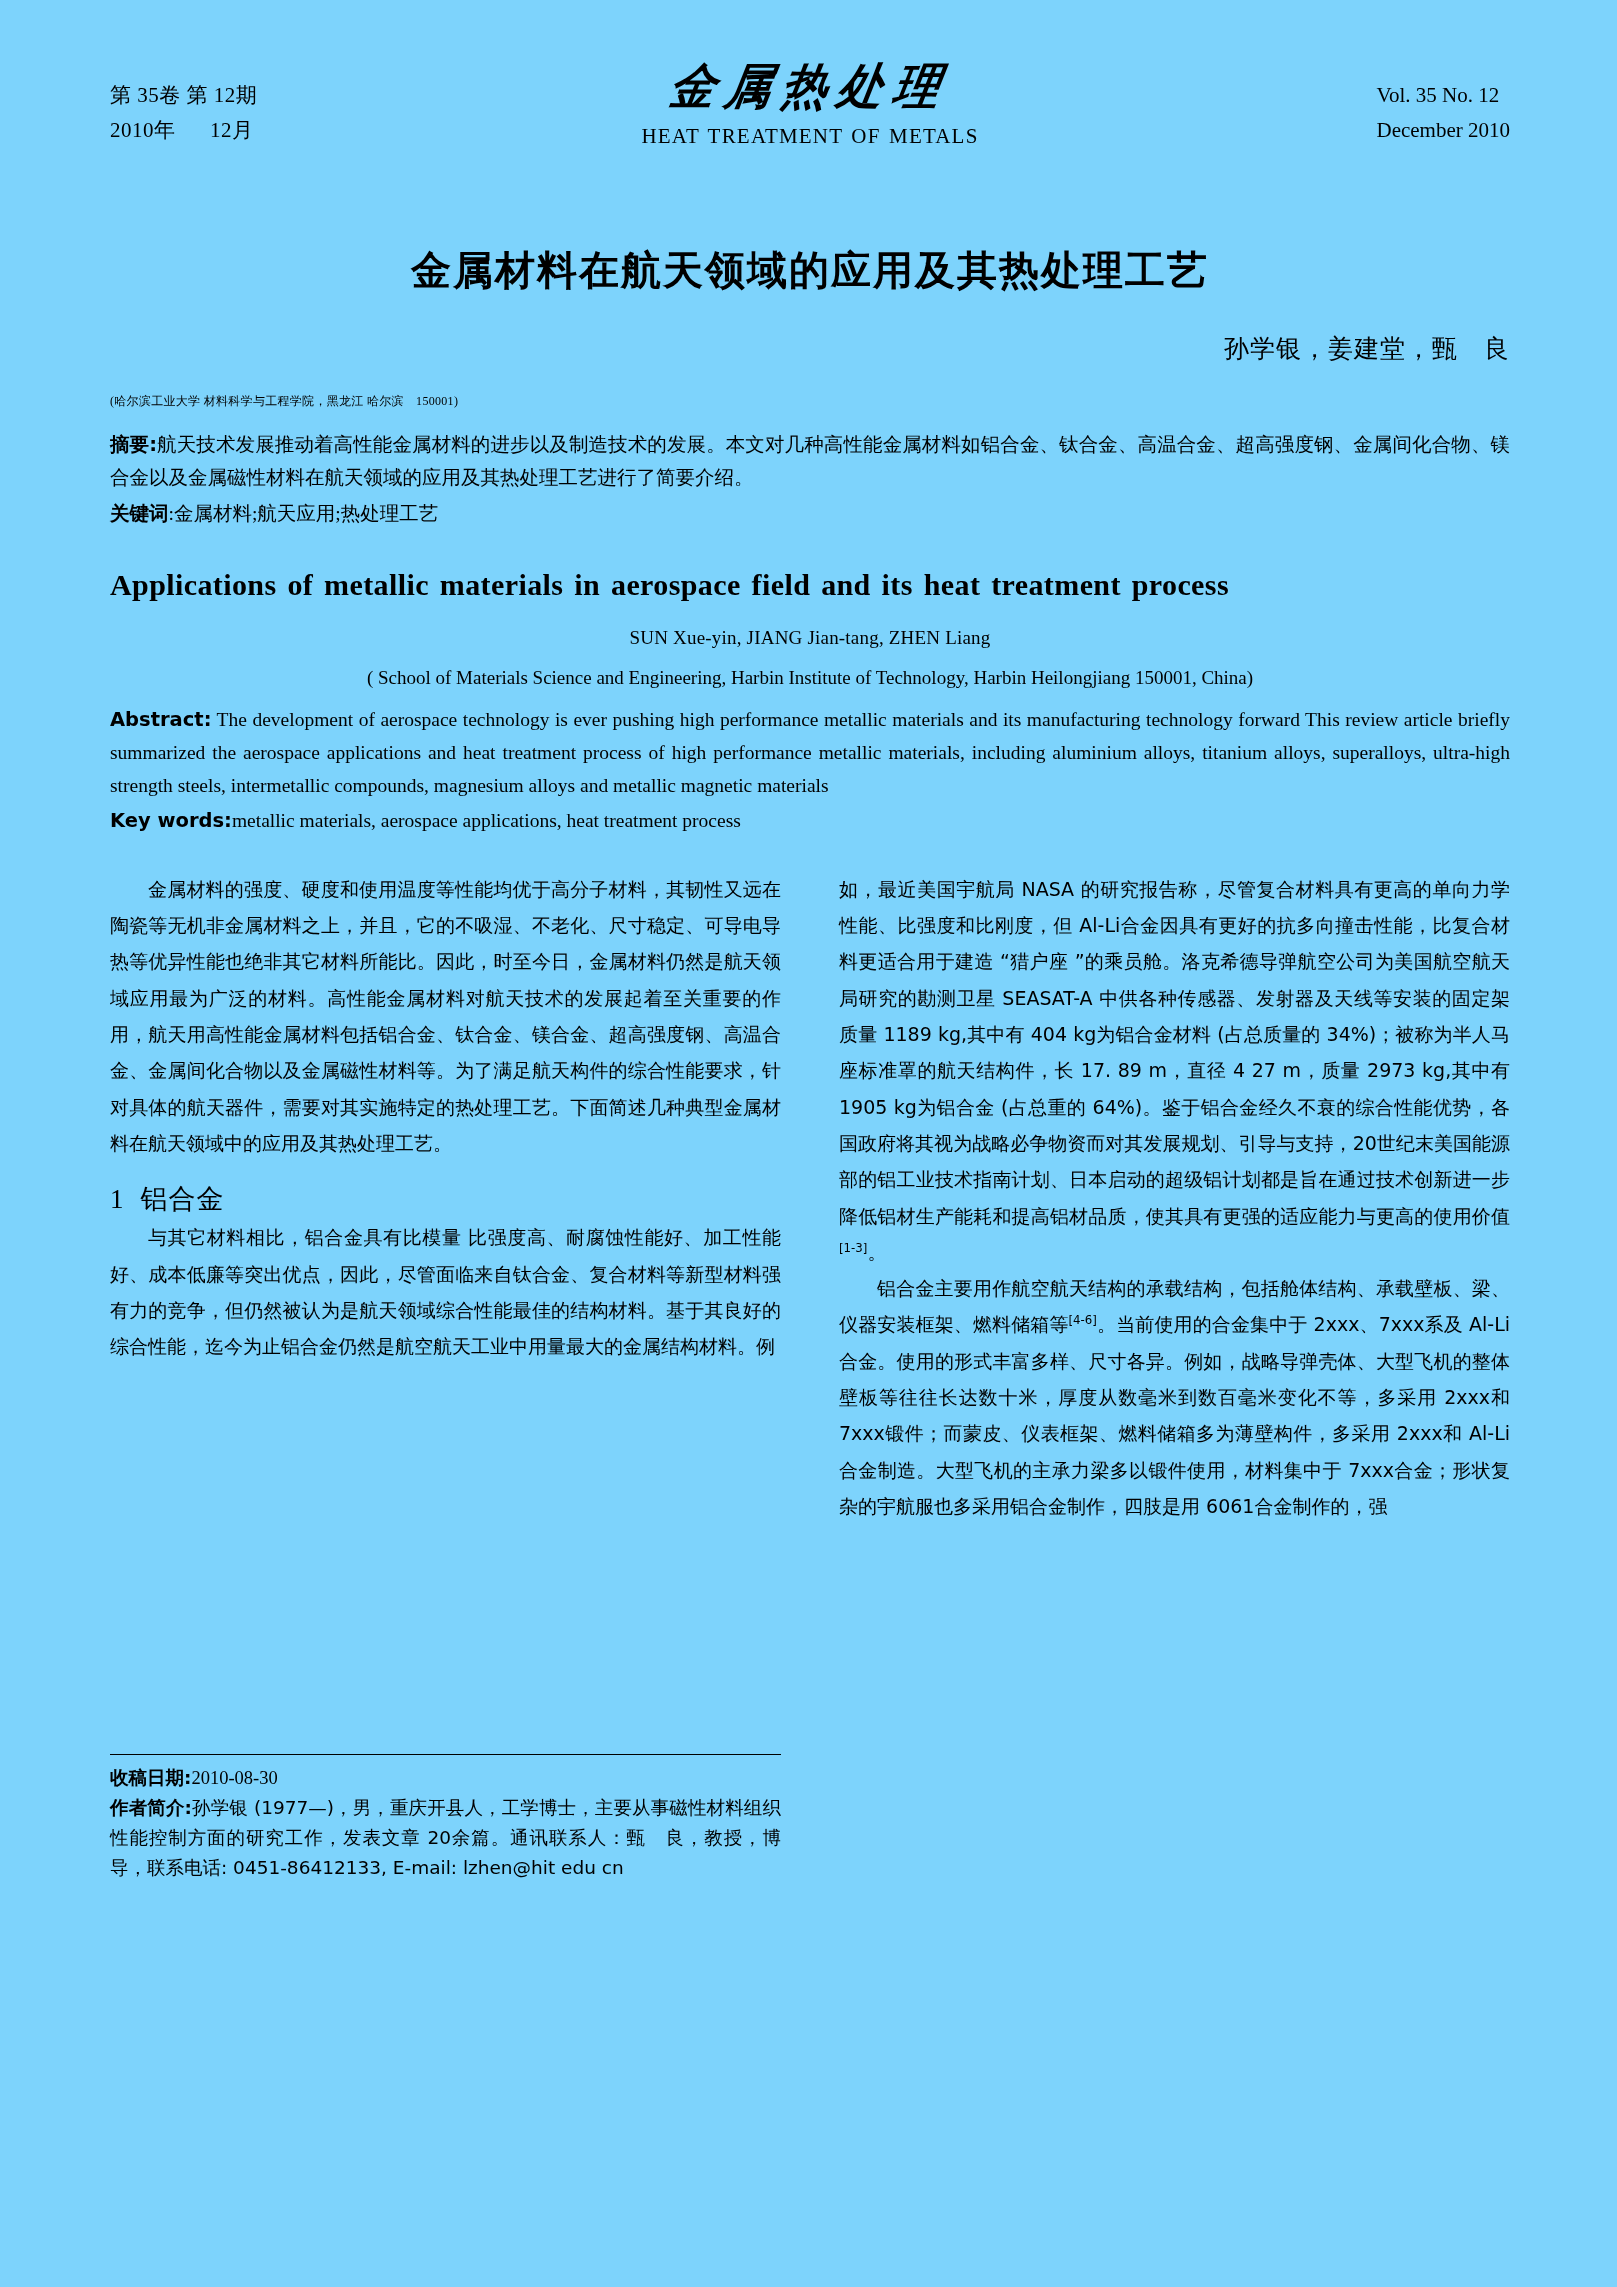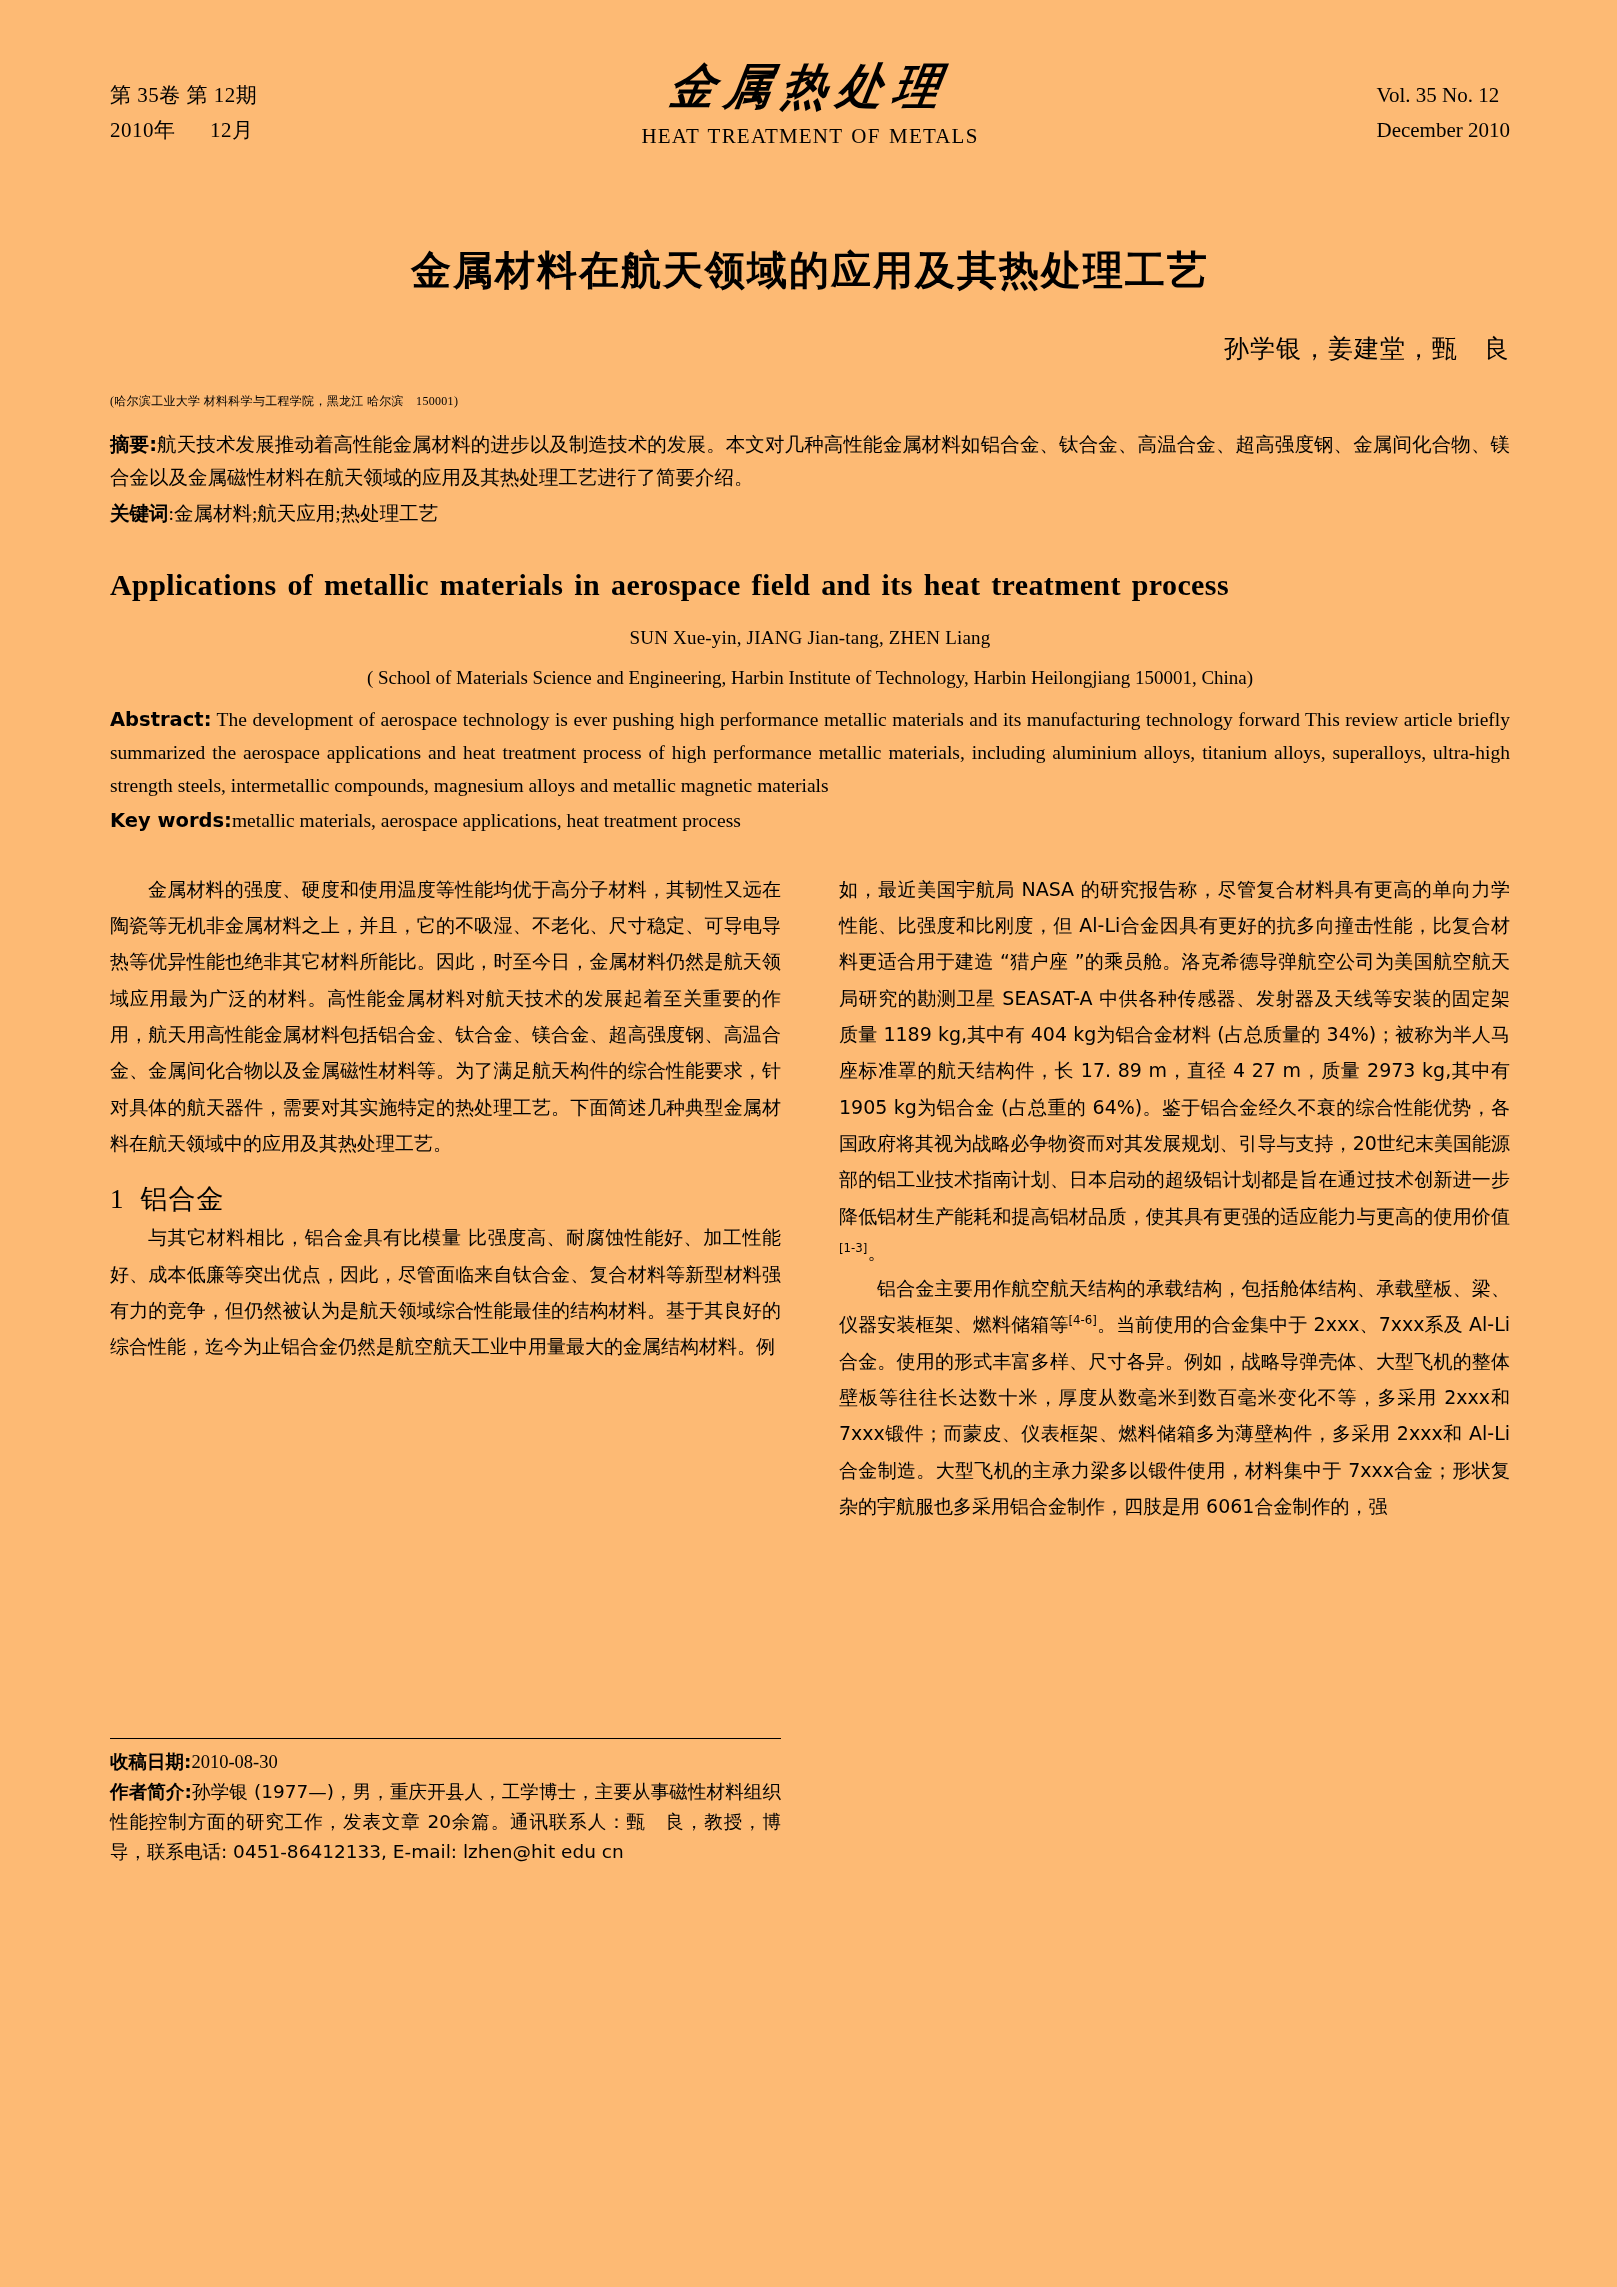--- a/index.html
+++ b/index.html
@@ -6,21 +6,21 @@
   html, body {
     margin: 0;
     padding: 0;
     background: #8a8a8a;
   }
   .page {
     position: relative;
     width: 1617px;
     height: 2287px;
     margin: 0 auto;
-    background: #fdba74;
+    background: #7dd3fc;
     box-sizing: border-box;
     padding: 0;
     font-family: "Liberation Serif", "DejaVu Serif", serif;
     color: #000000;
     overflow: hidden;
   }
   .inner {
     position: absolute;
     left: 110px;
     top: 0;
@@ -188,21 +188,21 @@
     margin: 6px 0 2px 0;
     font-family: "DejaVu Sans", "Liberation Sans", sans-serif;
   }
   .h2 .num { margin-right: 12px; }
   sup { font-size: 0.62em; vertical-align: super; line-height: 0; }
 
   
   .footnote {
     position: absolute;
     left: 0;
-    bottom: 184px;
+    bottom: 168px;
     width: 671px;
     border-top: 1.5px solid #000;
     padding-top: 8px;
   }
   .footnote p {
     margin: 0;
     font-size: 18.5px;
     line-height: 30px;
     text-indent: 0;
     text-align: justify;

